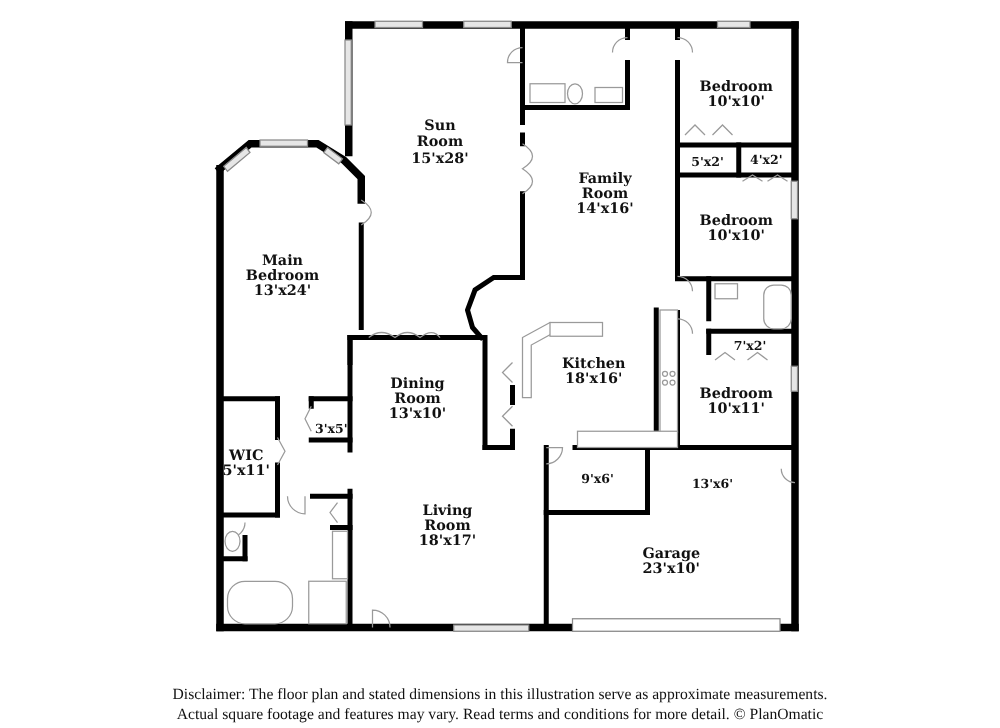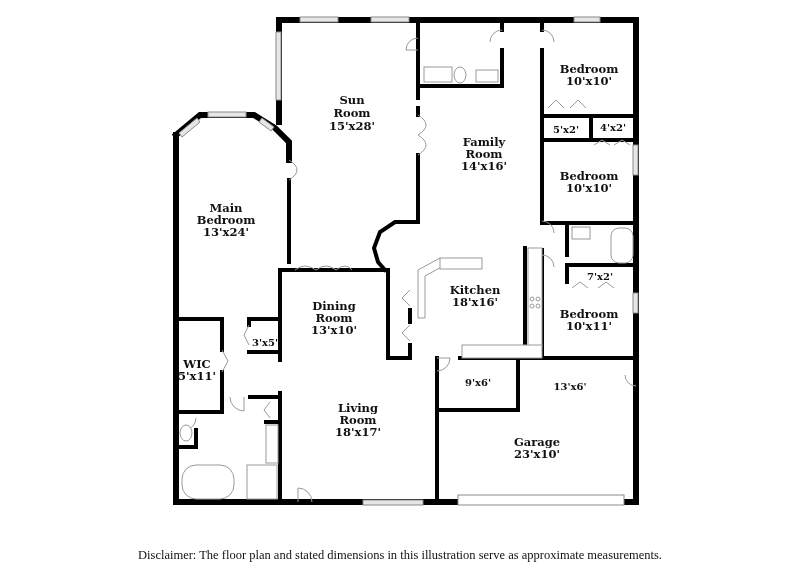--- a/index.html
+++ b/index.html
@@ -211,13 +211,14 @@
     <text class="label-sm" x="570" y="390">13'x6'</text>
     <g>
       <text class="label" x="537" y="446">Garage</text>
       <text class="label" x="537" y="458">23'x10'</text>
     </g>
   </g>
 </svg>
 
 <div class="disclaimer">
   <div>Disclaimer: The floor plan and stated dimensions in this illustration serve as approximate measurements.</div>
+  <div>Actual square footage and features may vary. Read terms and conditions for more detail. © PlanOmatic</div>
 </div>
 
 </body></html>

